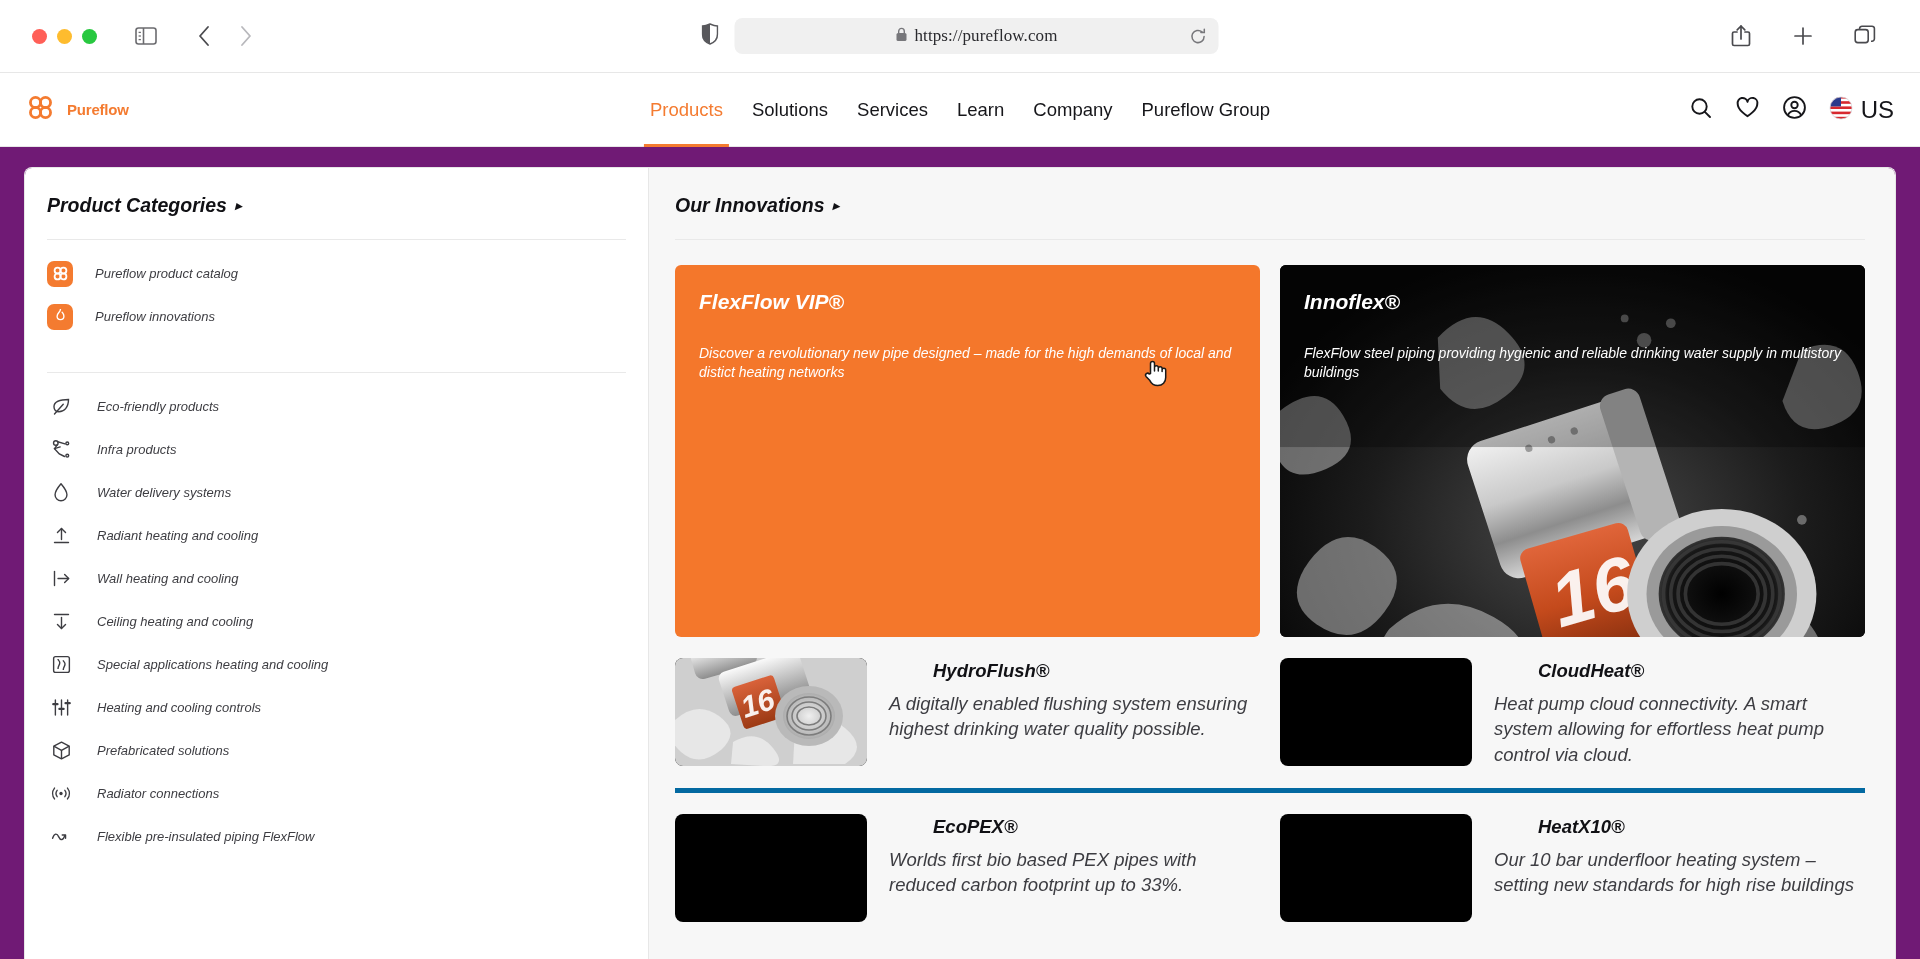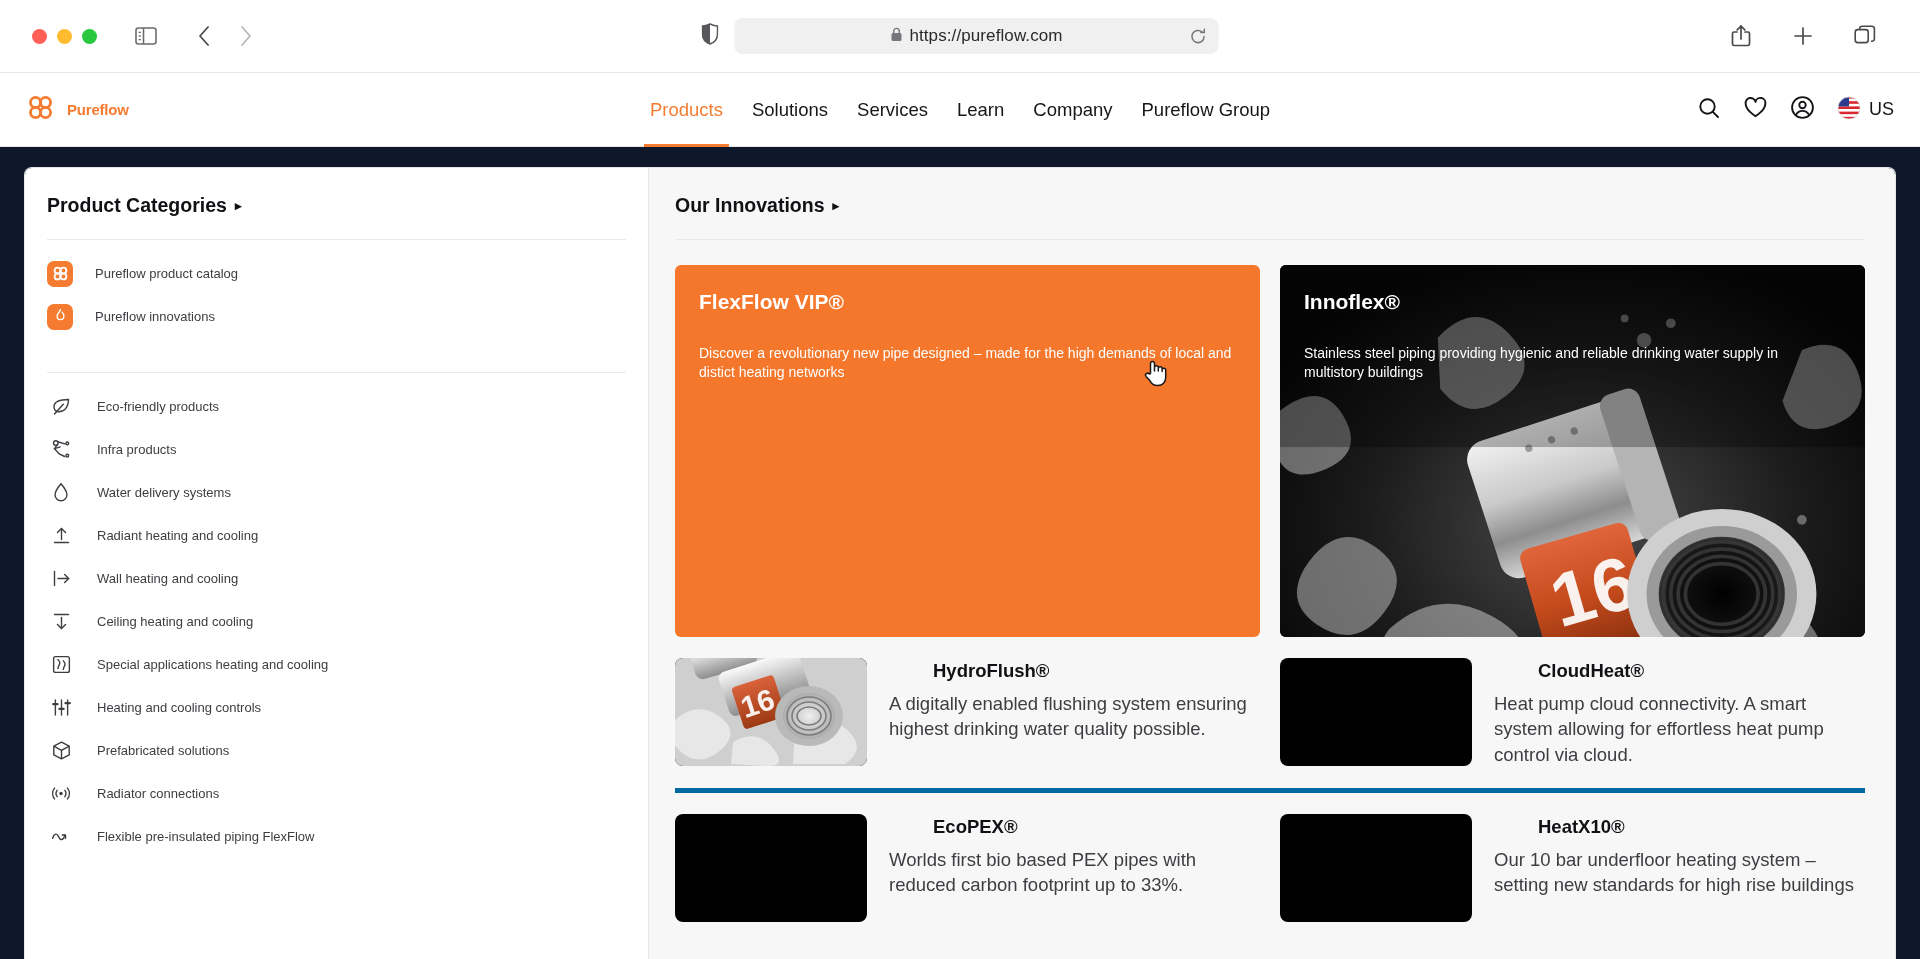--- a/index.html
+++ b/index.html
@@ -44,20 +44,21 @@
   .shield-icon { color: #58585c; }
   .url-bar {
     width: 484px;
     height: 36px;
     background: #f0f0f0;
     border-radius: 8px;
     display: flex;
     align-items: center;
     justify-content: center;
     position: relative;
+    font-family: Liberation Serif, serif;
   }
   .url-inner { display: flex; align-items: center; gap: 7px; }
   .url-text {
     font-size: 17px;
     color: #2a2a2e;
     letter-spacing: 0.1px;
   }
   .reload-btn {
     position: absolute;
     right: 12px;
@@ -116,28 +117,29 @@
     height: 3px;
     background: #F47B30;
   }
   .header-right {
     margin-left: auto;
     display: flex;
     align-items: center;
     gap: 22px;
   }
   .locale { display: flex; align-items: center; gap: 8px; }
-  .locale-label { font-size: 18px; color: #16161a; }
+  .locale-label { font-size: 24px; color: #16161a; }
 
   
   .page-body {
     display: flex;
     height: 812px;
-    background: #0f172a;
+    background: #701a75;
     padding: 20px 24px 0 24px;
+    font-style: italic;
   }
   .panel {
     border: 1px solid #e7e7e7;
     border-bottom: none;
     border-radius: 8px 8px 0 0;
     display: flex;
     overflow: hidden;
     width: 100%;
   }
 
@@ -672,21 +674,21 @@
                 <ellipse cx="64" cy="66" rx="36" ry="31"></ellipse>
                   <ellipse cx="64" cy="66" rx="30" ry="25"></ellipse>
               </g>
             </g>
             <g opacity="0.45" fill="#e8e8e8">
               <path d="M90 300 q40 -36 86 -10 q46 26 12 62 q-36 36 -82 6 q-40 -26 -16 -58Z"></path>
             </g>
             <rect width="482" height="150" fill="#000" opacity="0.28"></rect>
           </svg>
           <div class="hero-title">Innoflex®</div>
-          <div class="hero-desc">Stainless steel piping providing hygienic and reliable drinking water supply in multistory buildings</div>
+          <div class="hero-desc">FlexFlow steel piping providing hygienic and reliable drinking water supply in multistory buildings</div>
         </div>
       </div>
 
       <div>
         <div class="list-row" style="border-top:none;">
           <div class="prod-item">
             <div class="thumb">
               <svg width="192" height="108" viewBox="0 0 192 108" preserveAspectRatio="xMidYMid slice">
                 <defs>
                   <linearGradient id="tsteel" x1="0" y1="0" x2="0" y2="1">

